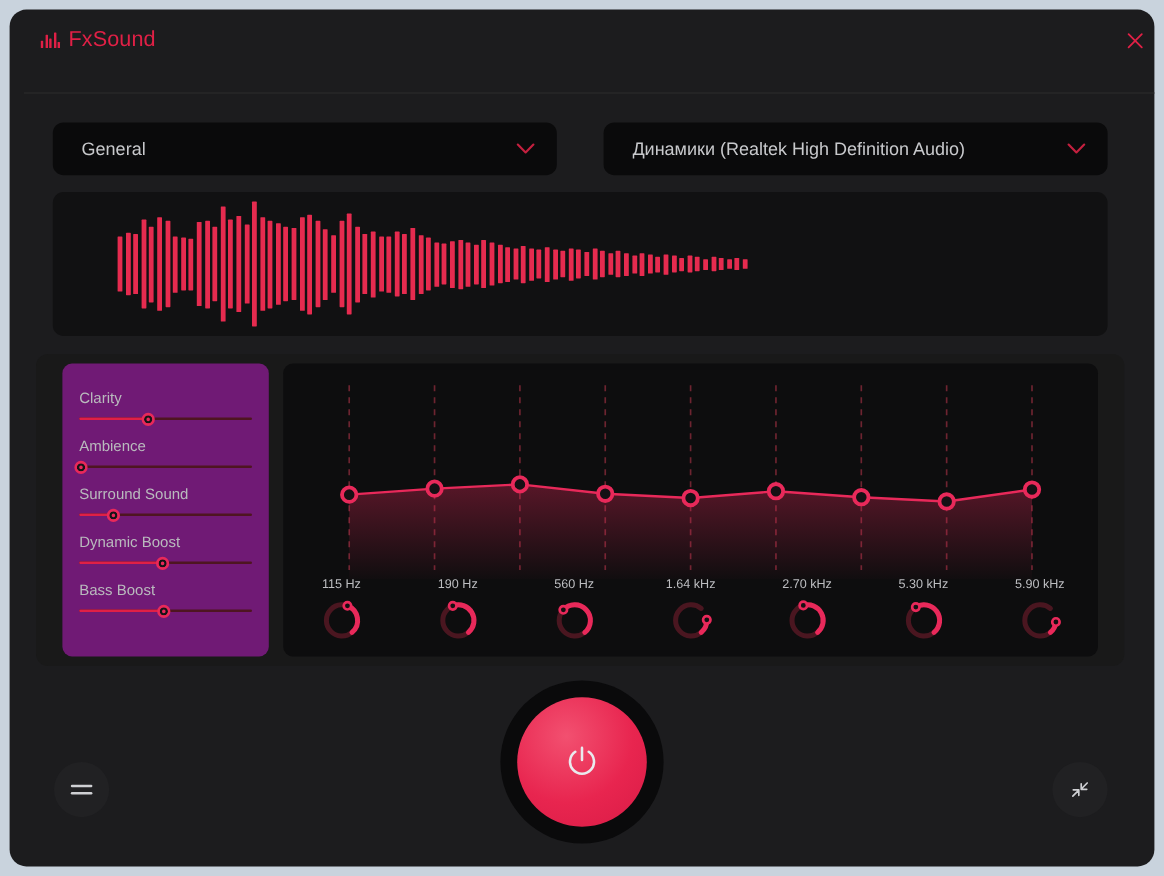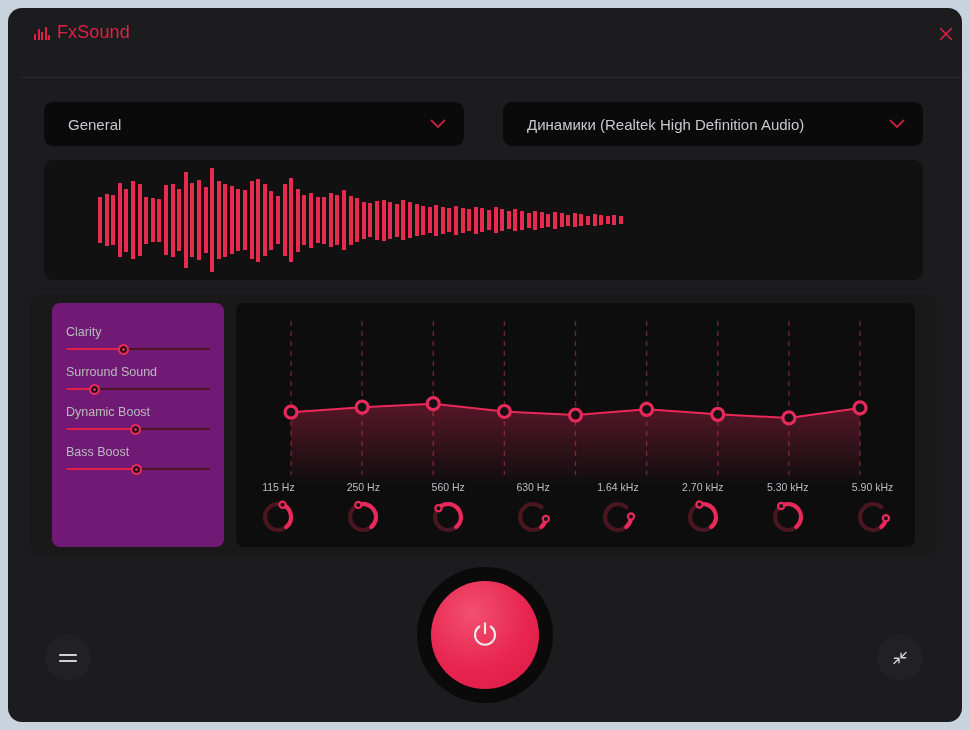--- a/index.html
+++ b/index.html
@@ -270,20 +270,27 @@
 
       <div id="sliders-card">
           <div class="slider-row">
             <div class="slider-label">Clarity</div>
             <div class="slider-track">
               <div class="slider-fill" style="width: 40%;"></div>
               <div class="slider-knob" style="left: 40%;"></div>
             </div>
           </div>
           <div class="slider-row">
+            <div class="slider-label">Ambience</div>
+            <div class="slider-track">
+              <div class="slider-fill" style="width: 1%;"></div>
+              <div class="slider-knob" style="left: 1%;"></div>
+            </div>
+          </div>
+          <div class="slider-row">
             <div class="slider-label">Surround Sound</div>
             <div class="slider-track">
               <div class="slider-fill" style="width: 20%;"></div>
               <div class="slider-knob" style="left: 20%;"></div>
             </div>
           </div>
           <div class="slider-row">
             <div class="slider-label">Dynamic Boost</div>
             <div class="slider-track">
               <div class="slider-fill" style="width: 48%;"></div>
@@ -335,41 +342,33 @@
         <div id="eq-knobs">
             <div class="knob-cell">
               <div class="knob-freq">115 Hz</div>
               <svg class="knob-dial" viewBox="0 0 38 38">
                 <path d="M27.356238925925012,28.958577760546714 A13,13 0 1 1 27.356238925925012,9.041422239453285" stroke="#4a1620" stroke-width="4.2" fill="none" stroke-linecap="round"></path>
                 <path d="M23.531436615183598,6.81533413660541 A13,13 0 0 1 27.356238925925012,28.958577760546714" stroke="#e8295a" stroke-width="4.2" fill="none" stroke-linecap="round"></path>
                 <circle cx="23.531436615183598" cy="6.81533413660541" r="3.1" fill="#121012" stroke="#e8295a" stroke-width="2.2"></circle>
               </svg>
             </div>
             <div class="knob-cell">
-              <div class="knob-freq">250 Hz</div>
+              <div class="knob-freq">190 Hz</div>
               <svg class="knob-dial" viewBox="0 0 38 38">
                 <path d="M27.356238925925012,28.958577760546714 A13,13 0 1 1 27.356238925925012,9.041422239453285" stroke="#4a1620" stroke-width="4.2" fill="none" stroke-linecap="round"></path>
                 <path d="M14.298880588932803,6.879790584198341 A13,13 0 0 1 27.356238925925012,28.958577760546714" stroke="#e8295a" stroke-width="4.2" fill="none" stroke-linecap="round"></path>
                 <circle cx="14.298880588932803" cy="6.879790584198341" r="3.1" fill="#121012" stroke="#e8295a" stroke-width="2.2"></circle>
               </svg>
             </div>
             <div class="knob-cell">
               <div class="knob-freq">560 Hz</div>
               <svg class="knob-dial" viewBox="0 0 38 38">
                 <path d="M27.356238925925012,28.958577760546714 A13,13 0 1 1 27.356238925925012,9.041422239453285" stroke="#4a1620" stroke-width="4.2" fill="none" stroke-linecap="round"></path>
                 <path d="M9.461511761462608,10.167263044600283 A13,13 0 1 1 27.356238925925012,28.958577760546714" stroke="#e8295a" stroke-width="4.2" fill="none" stroke-linecap="round"></path>
                 <circle cx="9.461511761462608" cy="10.167263044600283" r="3.1" fill="#121012" stroke="#e8295a" stroke-width="2.2"></circle>
-              </svg>
-            </div>
-            <div class="knob-cell">
-              <div class="knob-freq">630 Hz</div>
-              <svg class="knob-dial" viewBox="0 0 38 38">
-                <path d="M27.356238925925012,28.958577760546714 A13,13 0 1 1 27.356238925925012,9.041422239453285" stroke="#4a1620" stroke-width="4.2" fill="none" stroke-linecap="round"></path>
-                <path d="M31.860540328518848,20.899079371311352 A13,13 0 0 1 27.356238925925012,28.958577760546714" stroke="#e8295a" stroke-width="4.2" fill="none" stroke-linecap="round"></path>
-                <circle cx="31.860540328518848" cy="20.899079371311352" r="3.1" fill="#121012" stroke="#e8295a" stroke-width="2.2"></circle>
               </svg>
             </div>
             <div class="knob-cell">
               <div class="knob-freq">1.64 kHz</div>
               <svg class="knob-dial" viewBox="0 0 38 38">
                 <path d="M27.356238925925012,28.958577760546714 A13,13 0 1 1 27.356238925925012,9.041422239453285" stroke="#4a1620" stroke-width="4.2" fill="none" stroke-linecap="round"></path>
                 <path d="M31.992080751248245,18.546306542867487 A13,13 0 0 1 27.356238925925012,28.958577760546714" stroke="#e8295a" stroke-width="4.2" fill="none" stroke-linecap="round"></path>
                 <circle cx="31.992080751248245" cy="18.546306542867487" r="3.1" fill="#121012" stroke="#e8295a" stroke-width="2.2"></circle>
               </svg>
             </div>

